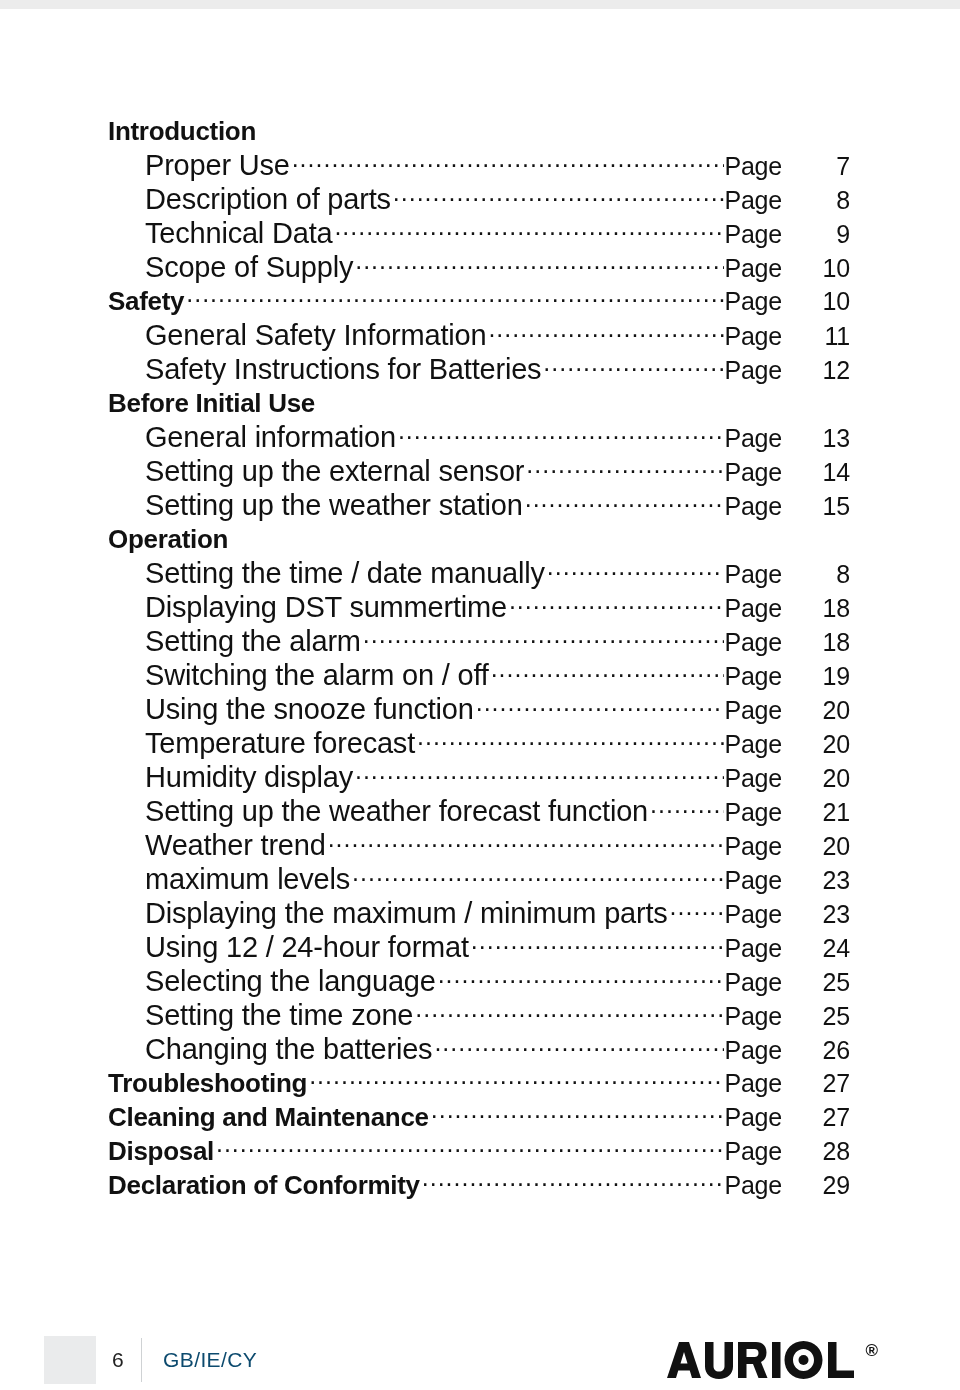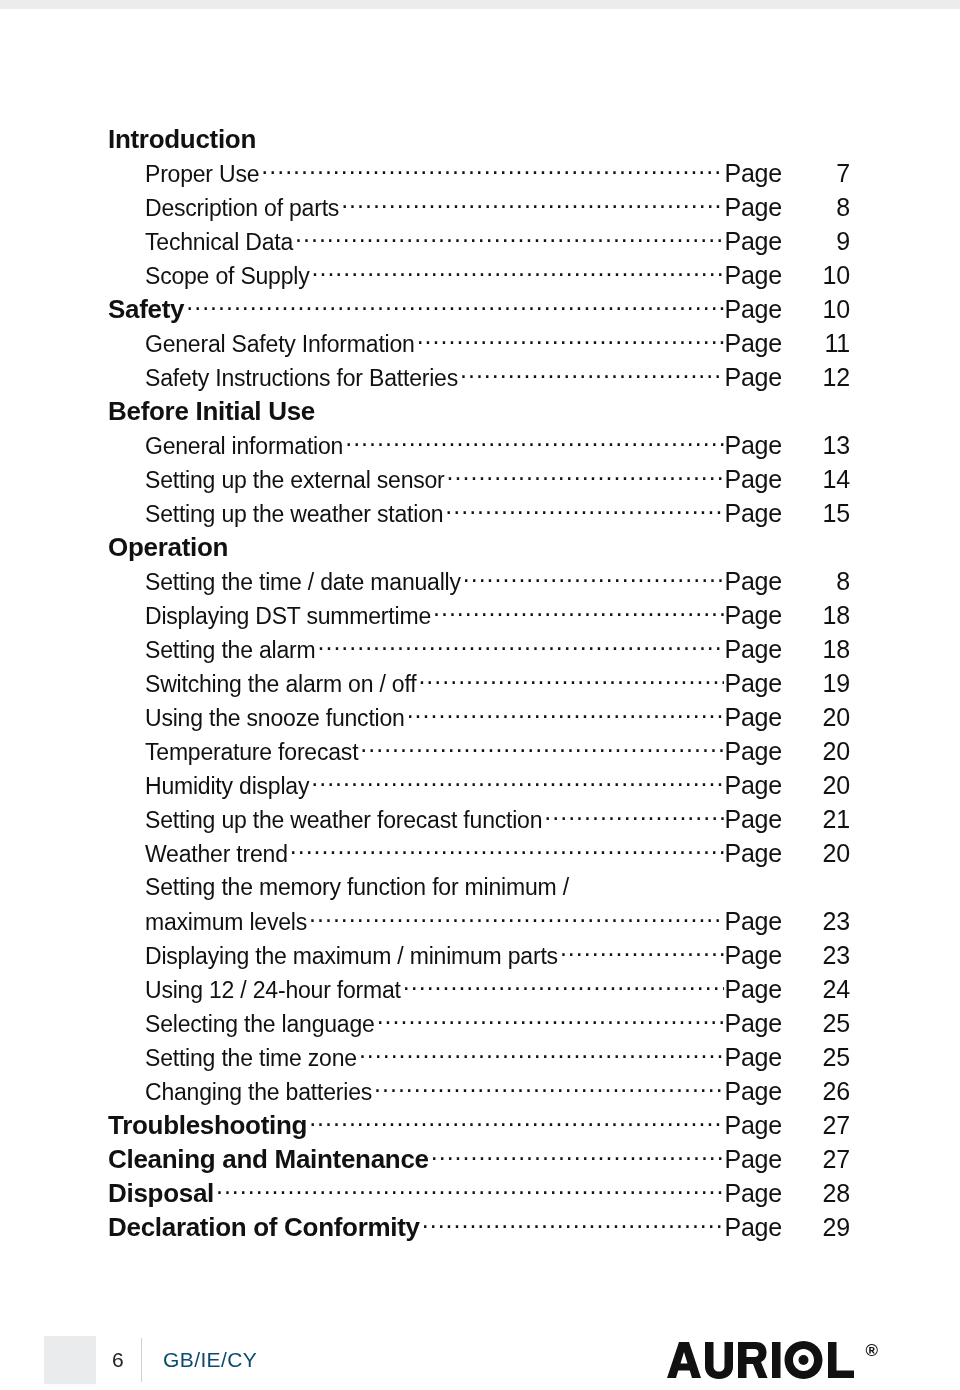--- a/index.html
+++ b/index.html
@@ -23,21 +23,21 @@
     top: 0; left: 0;
     width: 960px;
     height: 9px;
     background: #ececec;
   }
 
   
   .toc {
     position: absolute;
     left: 108px;
-    top: 122px;
+    top: 114px;
     width: 742px;
   }
 
   .toc-row {
     display: flex;
     align-items: baseline;
     width: 100%;
     line-height: 34px;
     height: 34px;
     white-space: nowrap;
@@ -46,21 +46,21 @@
   
   .toc-row.heading .title {
     font-weight: bold;
     font-size: 26px;
     letter-spacing: -0.3px;
   }
 
   
   .toc-row.entry .title {
     font-weight: normal;
-    font-size: 23px;
+    font-size: 29px;
     letter-spacing: -0.2px;
     padding-left: 37px;
   }
 
   
   .toc-row.cont .title {
     padding-left: 37px;
   }
 
   .title {
@@ -305,26 +305,20 @@
       <span class="leader"></span>
       <span class="pagelabel">Page</span>
       <span class="pagenum">21</span>
     </div>
     <div class="toc-row entry">
       <span class="title">Weather trend</span>
       <span class="leader"></span>
       <span class="pagelabel">Page</span>
       <span class="pagenum">20</span>
     </div>
-    <div class="toc-row wrap noleader entry">
-      <span class="title">Setting the memory function for minimum /</span>
-      <span class="leader"></span>
-      <span class="pagelabel"></span>
-      <span class="pagenum"></span>
-    </div>
     <div class="toc-row cont entry">
       <span class="title">maximum levels</span>
       <span class="leader"></span>
       <span class="pagelabel">Page</span>
       <span class="pagenum">23</span>
     </div>
     <div class="toc-row entry">
       <span class="title">Displaying the maximum / minimum parts</span>
       <span class="leader"></span>
       <span class="pagelabel">Page</span>

